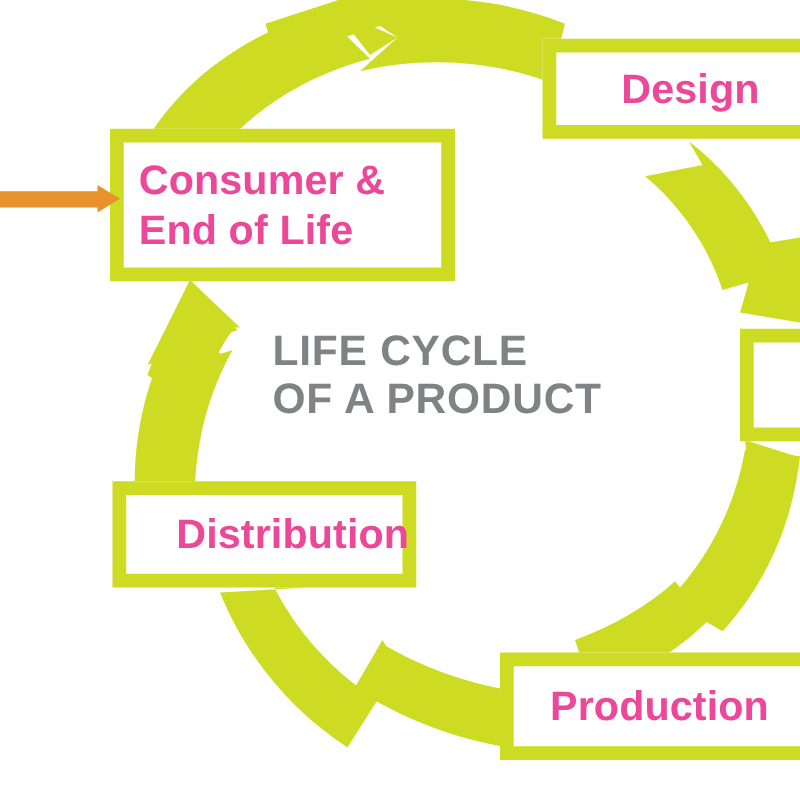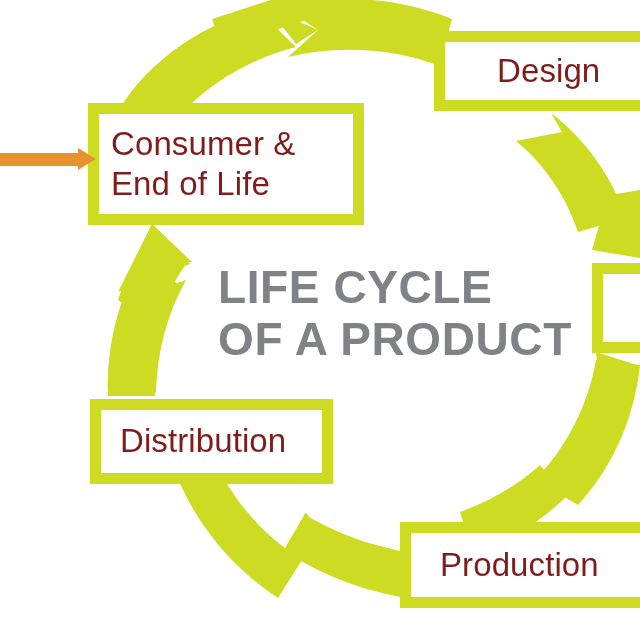--- a/index.html
+++ b/index.html
@@ -32,23 +32,23 @@
   .stage-box {
     position: absolute;
     box-sizing: border-box;
     background: #ffffff;
     border: 11px solid #cddc22;
     display: flex;
     align-items: center;
     z-index: 5;
   }
   .stage-label {
-    color: #7f1d1d;
+    color: #ec4899;
     font-family: "Liberation Sans", sans-serif;
-    font-weight: 400;
+    font-weight: 700;
     font-size: 33px;
     line-height: 1.22;
     white-space: pre-line;
     letter-spacing: 0.1px;
   }
 
   
   #box-consumer {
     left: 88px;
     top: 103px;
@@ -67,45 +67,45 @@
   
   #box-right-cut {
     left: 592px;
     top: 263px;
     width: 110px;
     height: 90px;
   }
   
   #box-distribution {
     left: 90px;
-    top: 399px;
+    top: 385px;
     width: 243px;
     height: 85px;
-    padding-left: 19px;
+    padding-left: 40px;
   }
   
   #box-production {
     left: 400px;
     top: 522px;
     width: 265px;
     height: 86px;
     padding-left: 29px;
   }
 
   
   #center-title {
     position: absolute;
     left: 218px;
     top: 262px;
     width: 360px;
     z-index: 4;
     color: #808285;
     font-family: "Liberation Sans", sans-serif;
     font-weight: bold;
-    font-size: 46px;
+    font-size: 34px;
     line-height: 1.12;
     letter-spacing: 0.6px;
     white-space: pre-line;
   }
 
   
   #entry-arrow {
     position: absolute;
     left: 0;
     top: 142px;

